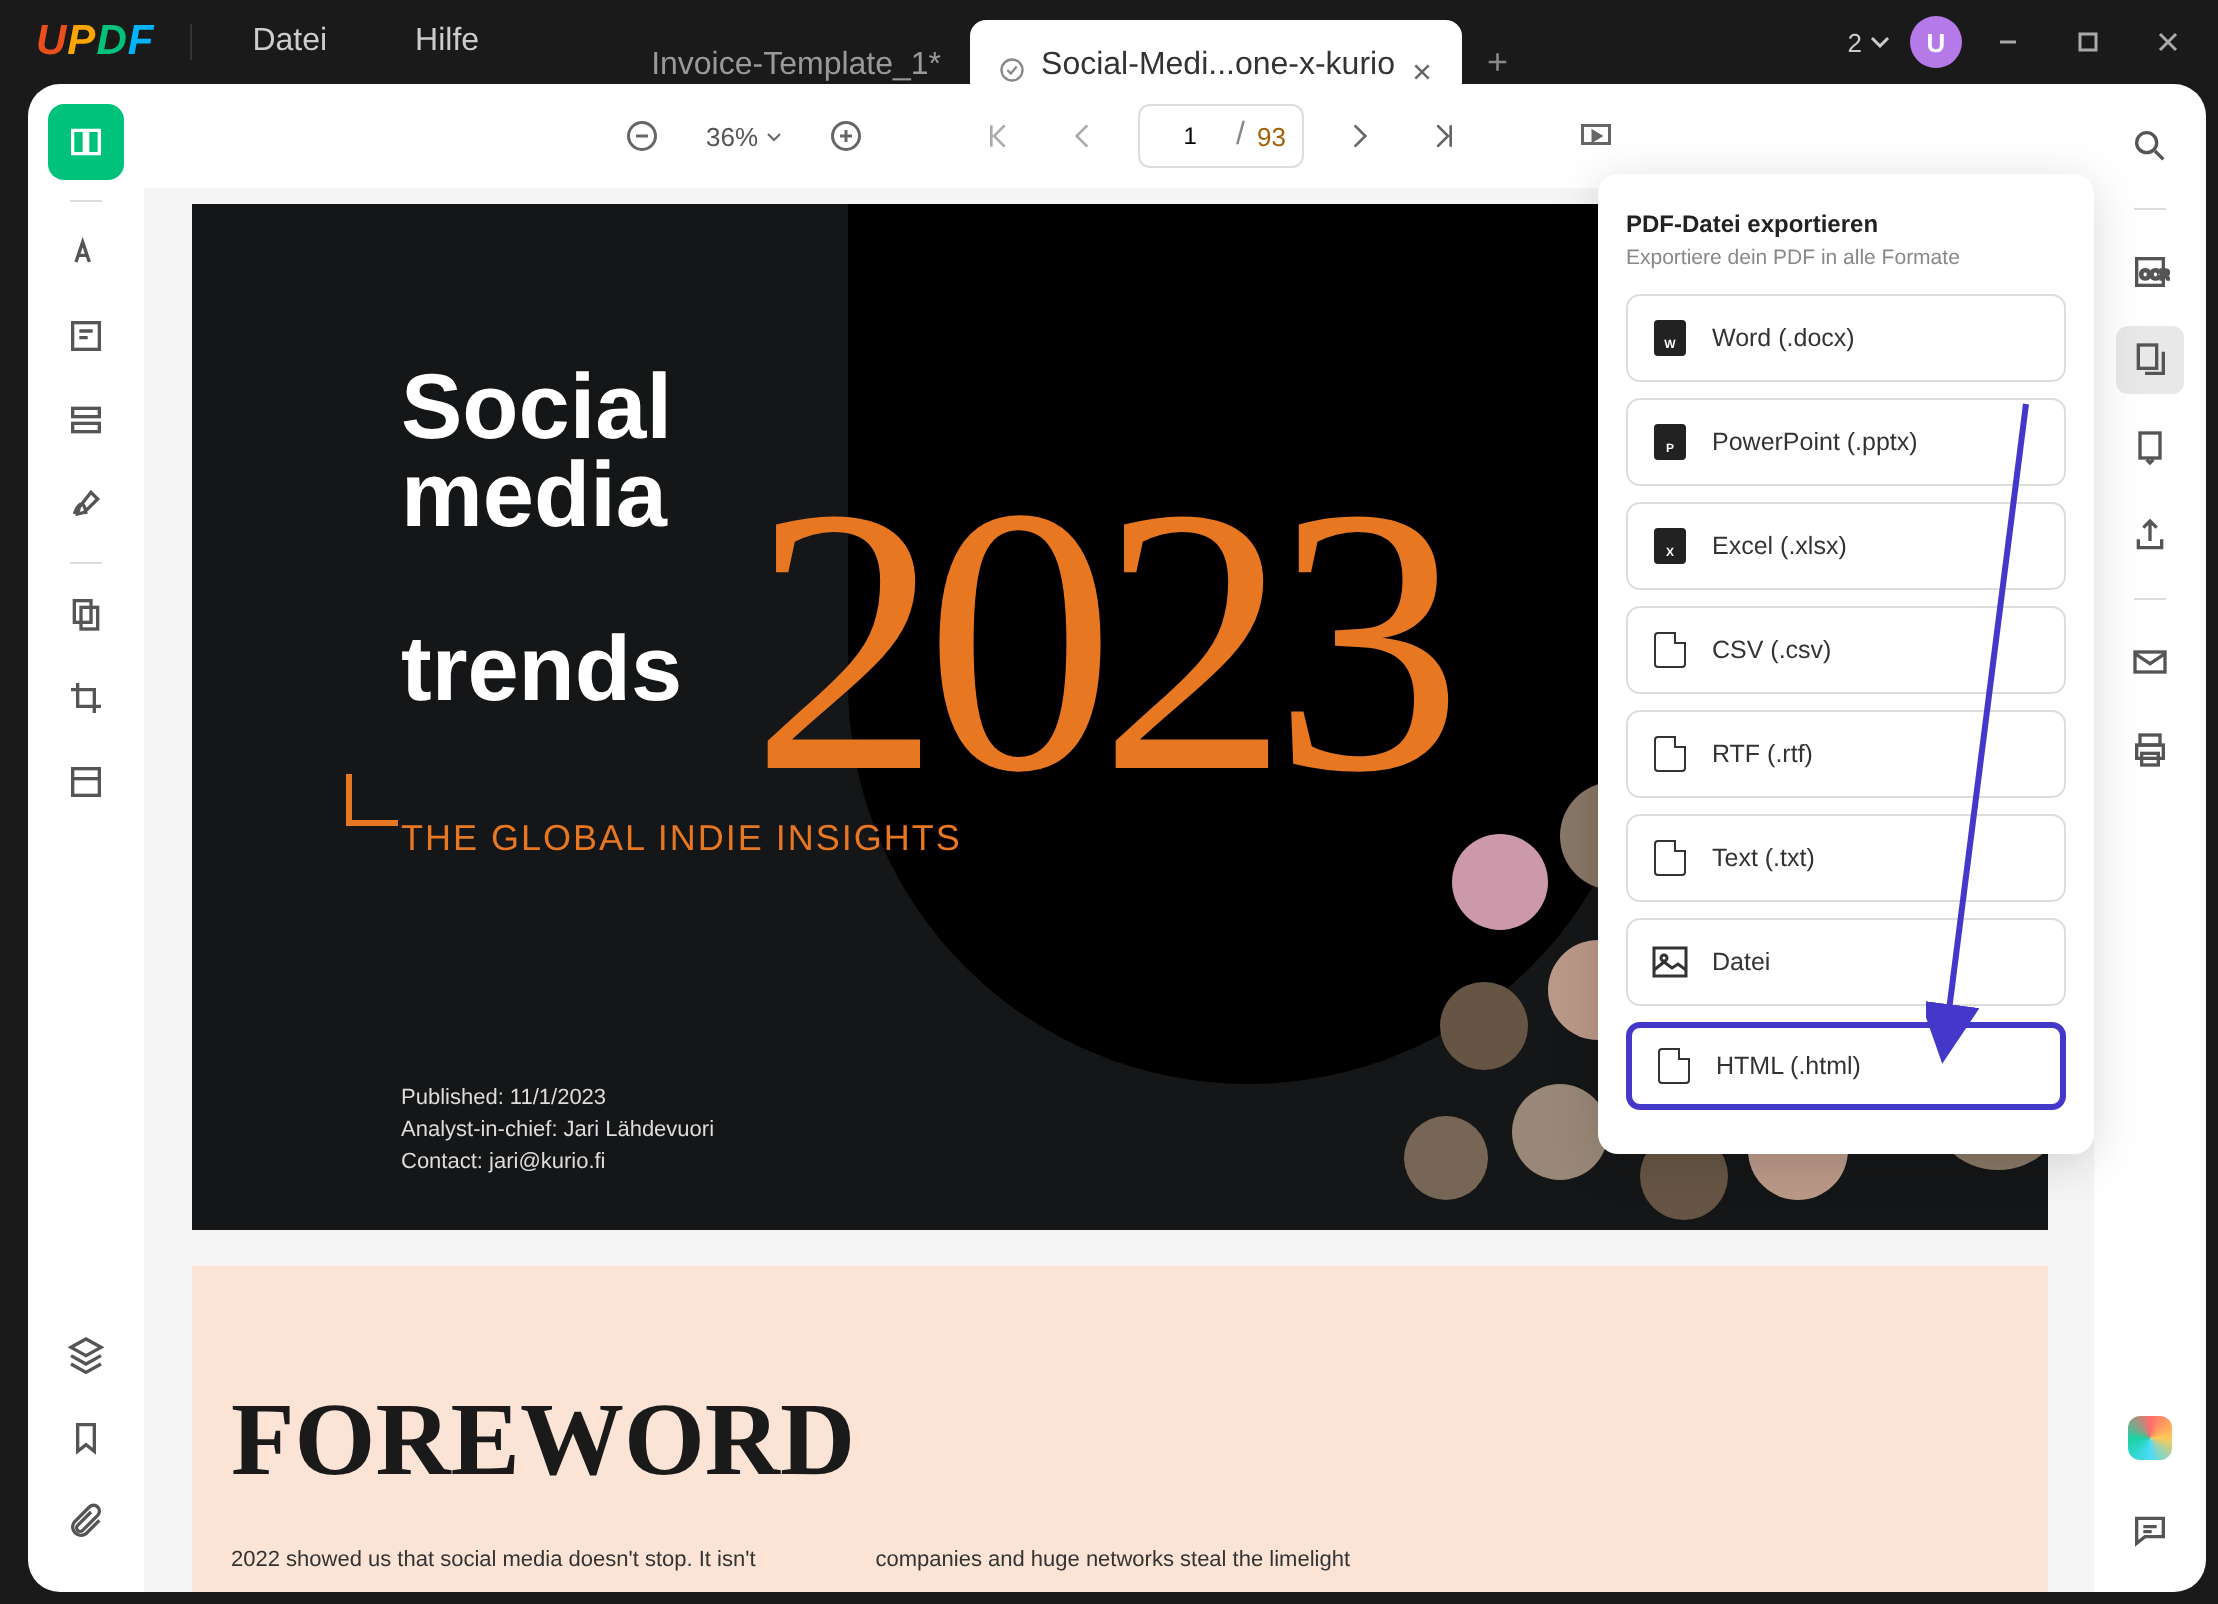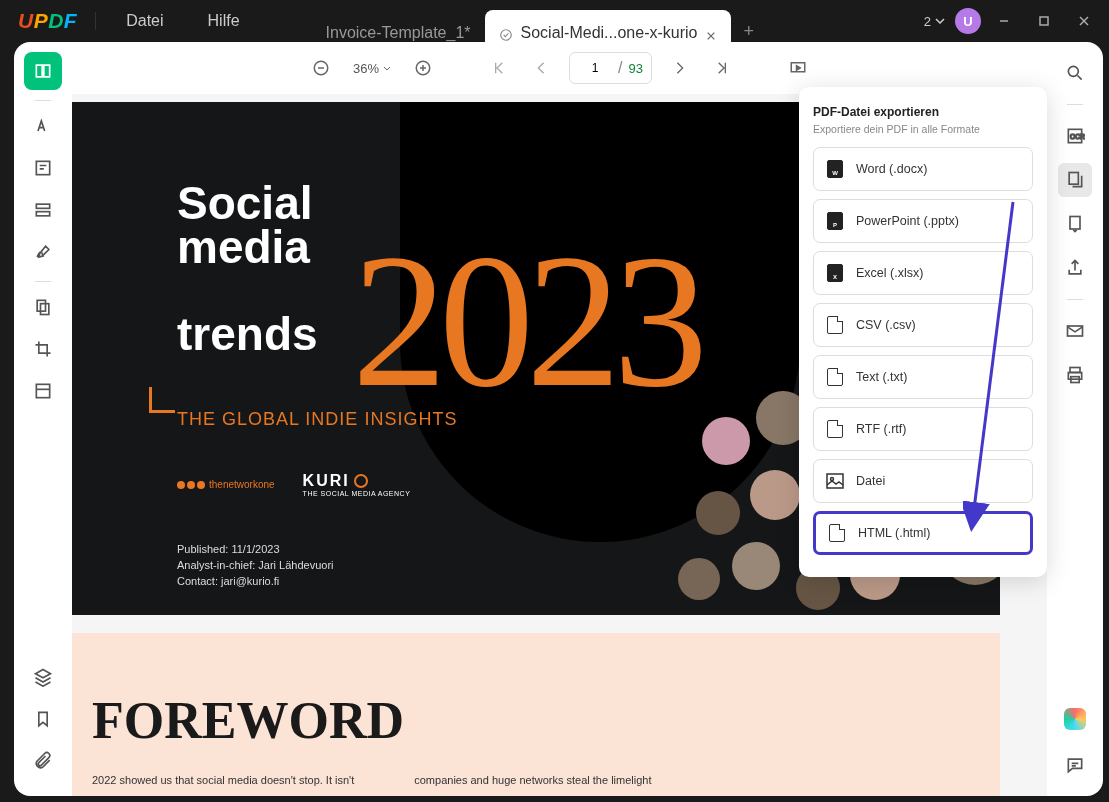--- a/index.html
+++ b/index.html
@@ -35,25 +35,25 @@
 .sb-sep { width: 16px; height: 1px; background: #ddd; margin: 6px 0; }
 .sb-bottom { margin-top: auto; margin-bottom: 12px; display:flex; flex-direction:column; align-items:center;}
 
 
 .content { flex: 1; display: flex; flex-direction: column; position: relative; }
 .toolbar { height: 52px; display: flex; align-items: center; justify-content: center; gap: 14px; }
 .tb-btn { width: 28px; height: 28px; display: flex; align-items: center; justify-content: center; color: #666; cursor: pointer; }
 .zoom { font-size: 13px; color: #555; padding: 0 4px; display:flex; align-items:center; gap:4px;}
 .page-input { width: 34px; height: 26px; border: 1px solid #ccc; border-radius: 4px; text-align: center; font-size: 12px; }
 .page-sep { color: #888; }
-.page-total { color: #15803d; font-size: 13px; }
+.page-total { color: #a16207; font-size: 13px; }
 .page-box { display:flex; align-items:center; gap:6px; border:1px solid #ddd; border-radius:6px; padding:2px 8px; }
 
 
-.doc-area { flex: 1; background: #f5f5f5; overflow: hidden; display: flex; flex-direction: column; align-items: flex-start; padding-top: 8px; }
+.doc-area { flex: 1; background: #f5f5f5; overflow: hidden; display: flex; flex-direction: column; align-items: center; padding-top: 8px; }
 .page1 { width: 928px; height: 522px; background: #151617; position: relative; color: #fff; overflow:hidden;}
 .big-shape { position: absolute; right: 200px; top: -60px; width: 400px; height: 500px; background: #000; border-radius: 0 0 200px 200px; }
 .page1 h1 { position: absolute; left: 105px; top: 80px; font-family: Georgia, serif; font-size: 46px; font-weight: 700; line-height: 0.95; z-index:2;}
 .year { position: absolute; left: 280px; top: 110px; font-family: Georgia, serif; font-size: 190px; font-weight: 300; color: #e87722; letter-spacing: -8px; z-index:1;}
 .subtitle { position: absolute; left: 105px; top: 307px; color: #e87722; font-size: 18px; letter-spacing: 1px; font-weight:500;}
 .corner { position:absolute; left:77px; top:285px; width:26px; height:26px; border-left:3px solid #e87722; border-bottom:3px solid #e87722; z-index:2;}
 .logos { position: absolute; left: 105px; top: 370px; display:flex; gap:28px; align-items:center;}
 .net-logo { color:#e87722; font-size:10px; display:flex; align-items:center; gap:4px;}
 .net-dots { display:flex; gap:2px;}
 .net-dots span{ width:8px; height:8px; border-radius:50%; background:#e87722; display:block;}
@@ -275,37 +275,20 @@
         <div class="big-shape"></div>
         <h1>
           <span>Social</span><br>
           <span>media</span><br>
           <br>
           <span>trends</span>
         </h1>
         <div class="year">2023</div>
         <div class="corner"></div>
         <div class="subtitle">THE GLOBAL INDIE INSIGHTS</div>
-        <div class="logos">
-          <div class="net-logo">
-            <div class="net-dots">
-                <span></span>
-                <span></span>
-                <span></span>
-              </div>
-            <span>thenetworkone</span>
-          </div>
-          <div>
-            <div class="kurio-logo">
-                <span>KURI</span>
-                <span class="kurio-o"></span>
-              </div>
-            <span class="kurio-sub">THE SOCIAL MEDIA AGENCY</span>
-          </div>
-        </div>
         <div class="meta">
           <div>Published: 11/1/2023</div>
           <div>Analyst-in-chief: Jari Lähdevuori</div>
           <div>Contact: jari@kurio.fi</div>
         </div>
         <div class="faces">
           <div class="face" style="width:48px;height:48px;right:250px;bottom:150px;background:#c9a;"></div>
           <div class="face" style="width:54px;height:54px;right:190px;bottom:170px;background:#876;"></div>
           <div class="face" style="width:46px;height:46px;right:130px;bottom:130px;background:#aa8;"></div>
           <div class="face" style="width:58px;height:58px;right:70px;bottom:150px;background:#765;"></div>
@@ -424,29 +407,29 @@
           </div>
         </div>
         <span>CSV (.csv)</span>
       </div>
     <div class="ep-item">
         <div class="ep-icon">
           <div class="file-ic light">
             <div class="corner-fold"></div>
           </div>
         </div>
-        <span>Text (.txt)</span>
+        <span>RTF (.rtf)</span>
       </div>
     <div class="ep-item">
         <div class="ep-icon">
           <div class="file-ic light">
             <div class="corner-fold"></div>
           </div>
         </div>
-        <span>RTF (.rtf)</span>
+        <span>Text (.txt)</span>
       </div>
     <div class="ep-item">
         <div class="ep-icon">
           <svg width="18" height="16" viewBox="0 0 18 16" fill="none" stroke="#333" stroke-width="1.5">
             <rect x="1" y="1" width="16" height="14"></rect>
             <circle cx="6" cy="6" r="1.5"></circle>
             <path d="M1 12l5-4 4 3 3-2 4 3"></path>
           </svg>
         </div>
         <span>Datei</span>

